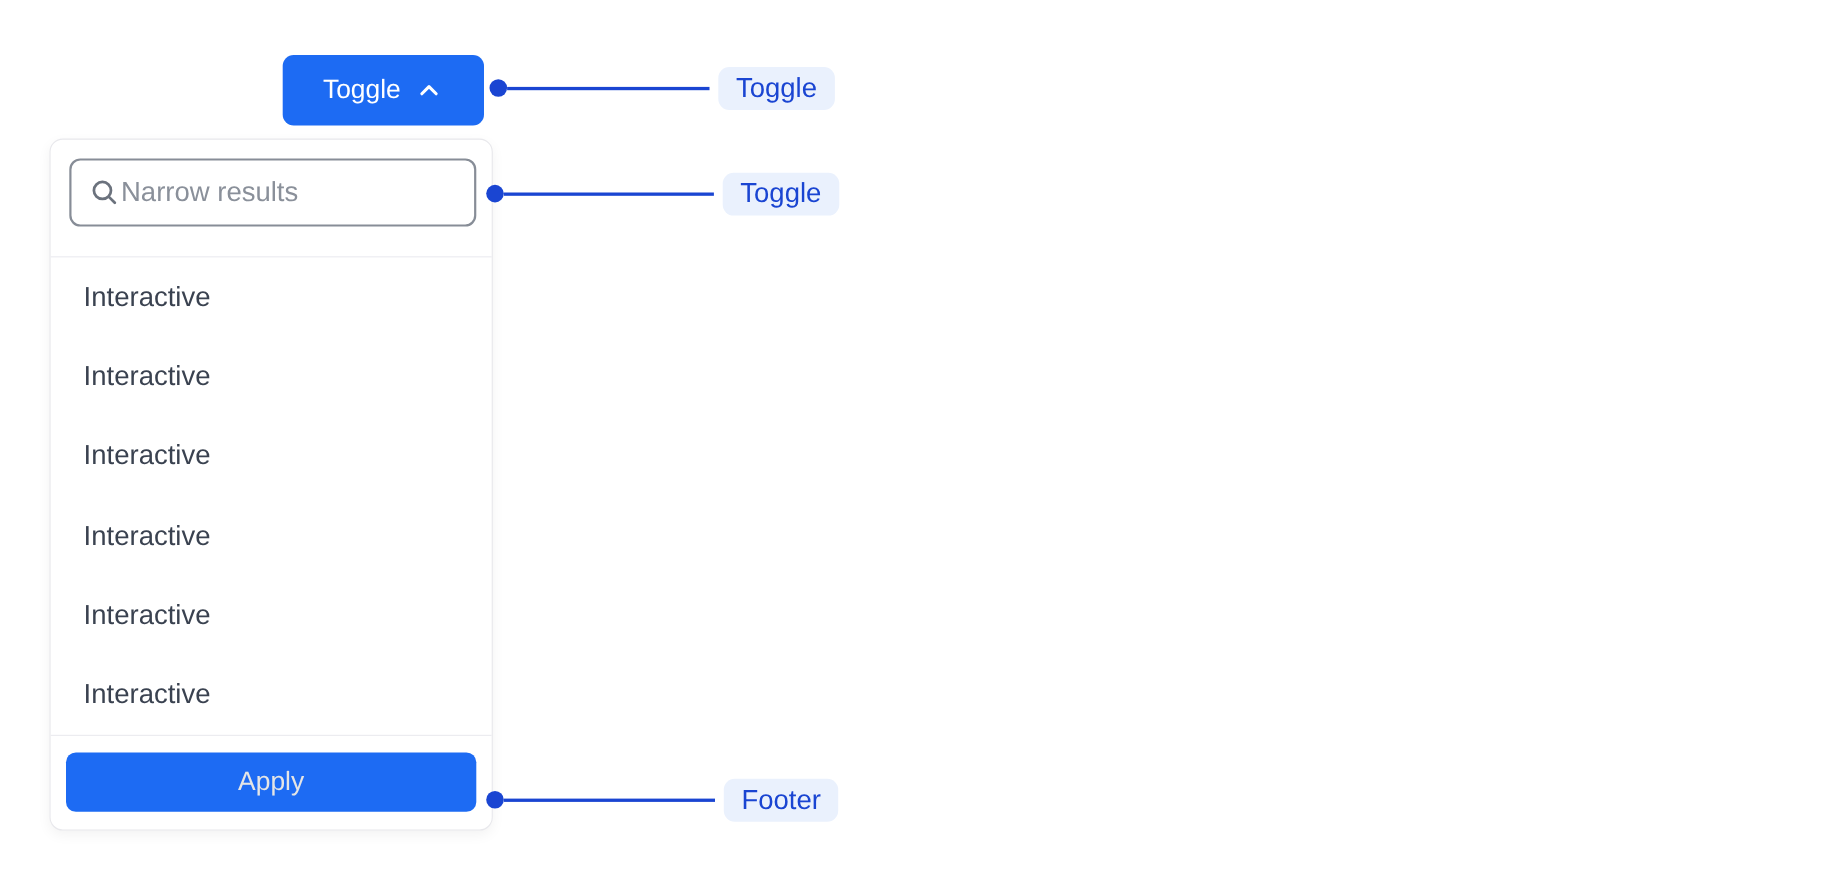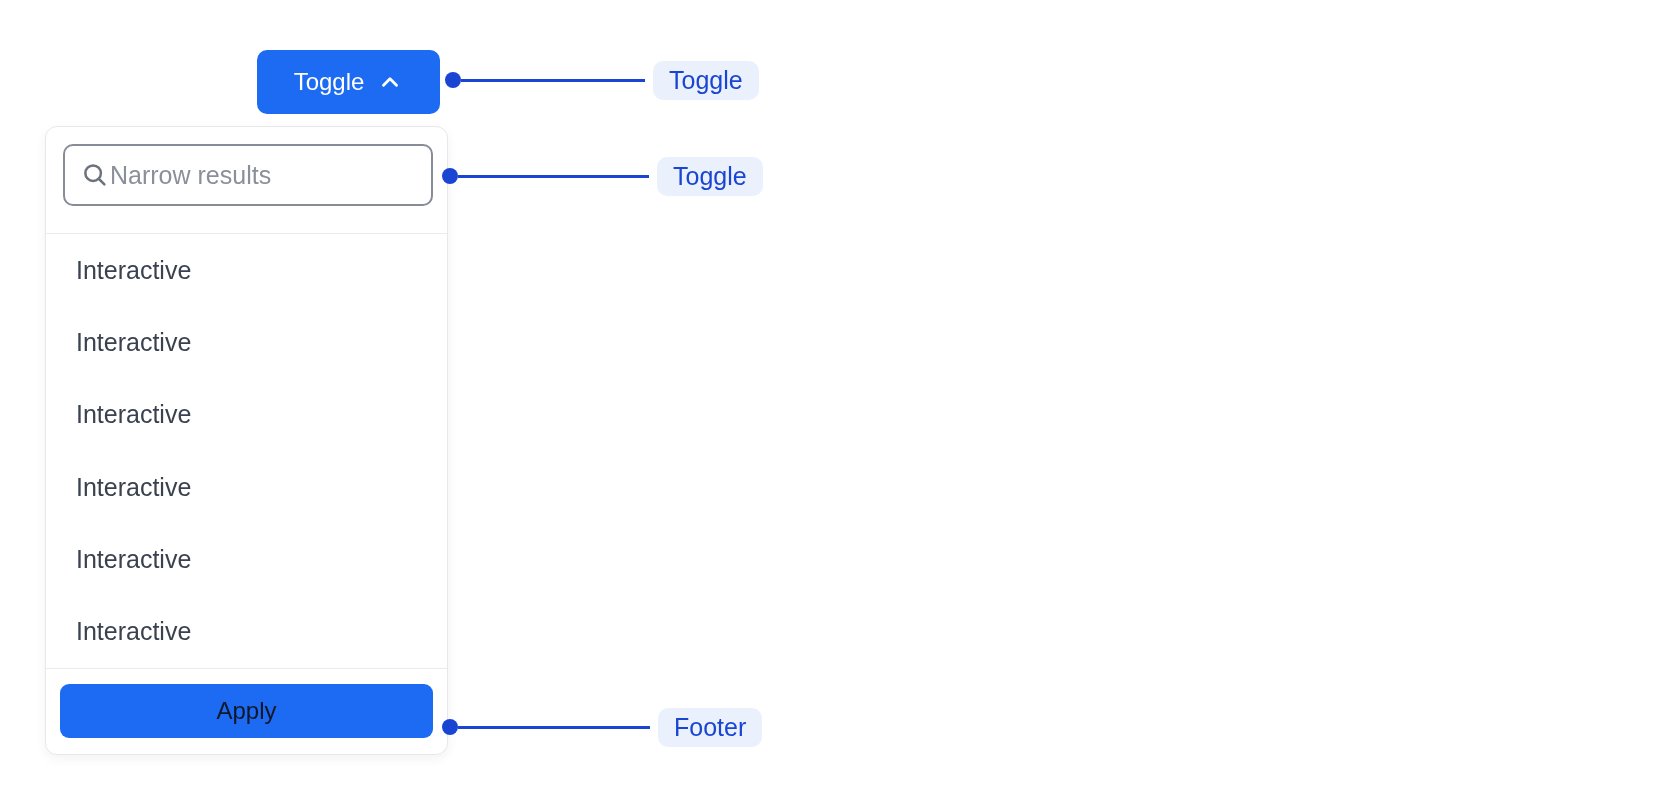--- a/index.html
+++ b/index.html
@@ -45,21 +45,21 @@
     border-top:1.5px solid #EAEAEF; border-bottom:1.5px solid #EAEAEF;
   }
   .list li {
     height:72.3px; display:flex; align-items:center; padding-left:30px;
     font-size:25px; color:#3A4250; cursor:pointer;
   }
 
   .panel-footer { padding:15px 14px 16px 14px; }
   .apply-btn {
     width:100%; height:54px; background:#1D6BF3; border:none; border-radius:9px;
-    color:#0f172a; font-family:inherit; font-size:24px; font-weight:500;
+    color:#e5e5e5; font-family:inherit; font-size:24px; font-weight:500;
     cursor:pointer;
   }
 
   
   .callout { position:absolute; display:flex; align-items:center; height:40px; }
   .callout .dot {
     width:16px; height:16px; border-radius:50%; background:#1A45D2; flex:none;
   }
   .callout .line { height:3px; background:#1A45D2; flex:none; }
   .callout .pill {

